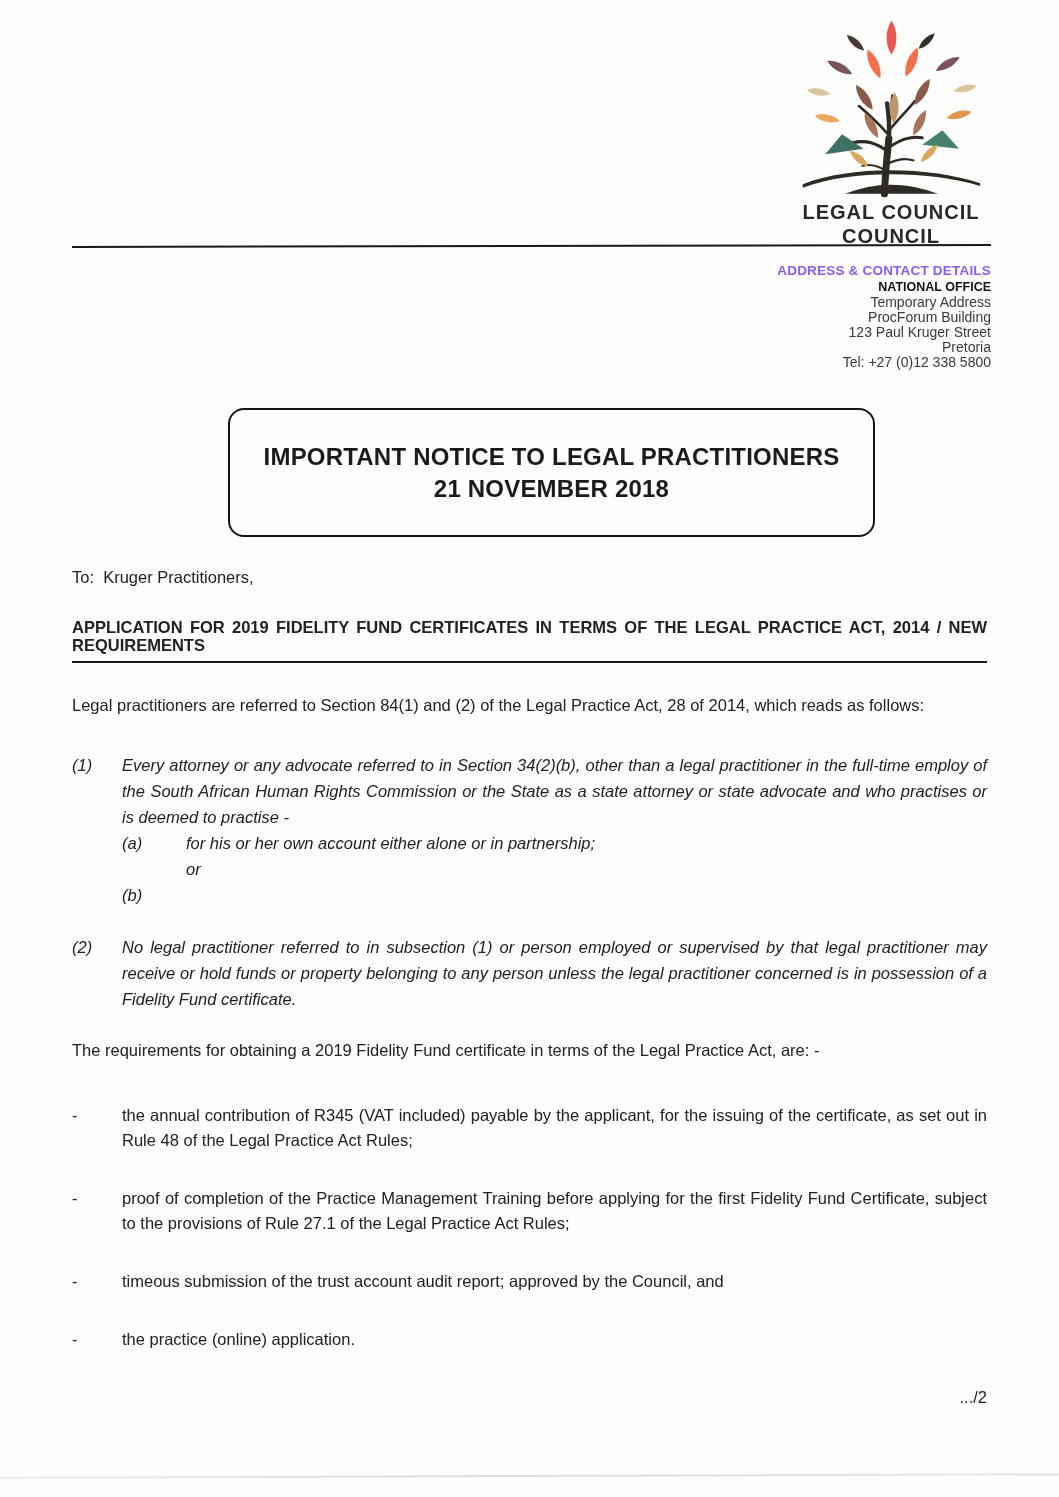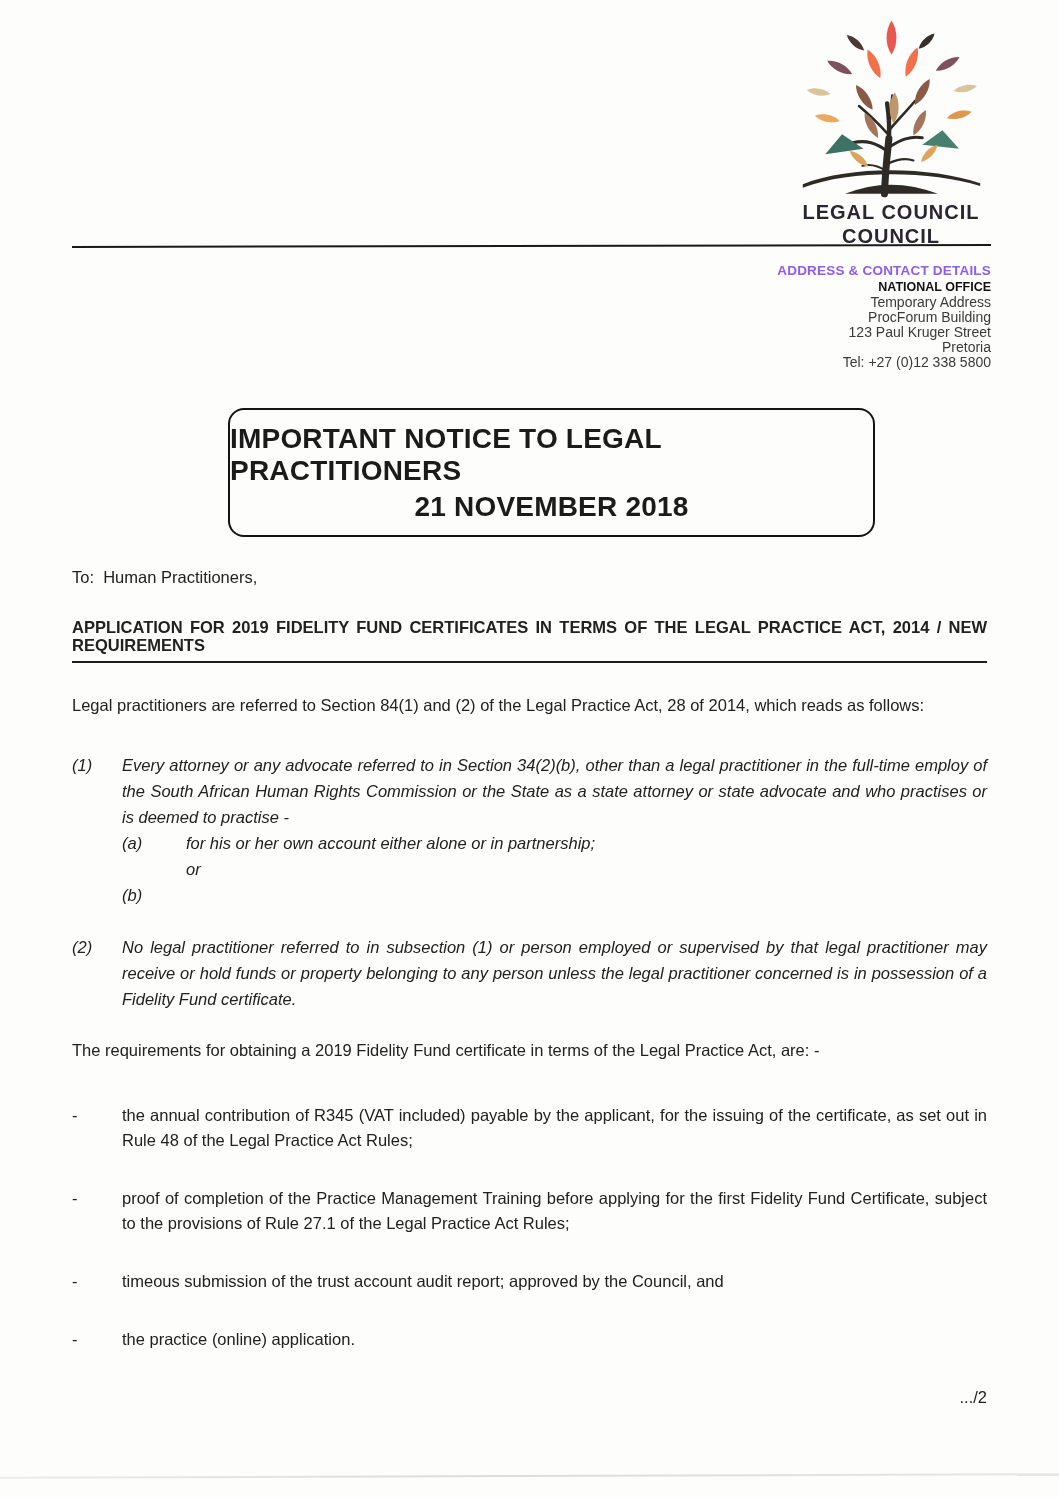--- a/index.html
+++ b/index.html
@@ -34,21 +34,21 @@
   .contact .heading{font-size:13.5px;font-weight:bold;color:#8b5cf6;letter-spacing:.2px;}
   .contact .office{font-size:12.5px;font-weight:bold;color:#111;margin-top:2px;}
   .contact .line{font-size:14px;color:#3a3a3a;}
   
   .notice-box{
     position:absolute;top:408px;left:228px;width:643px;height:125px;
     border:2.5px solid #141414;border-radius:16px;
     display:flex;flex-direction:column;align-items:center;justify-content:center;
     gap:4px;background:#fdfdfc;
   }
-  .notice-box .line{font-size:28px;font-weight:bold;color:#1b1b1b;letter-spacing:.2px;}
+  .notice-box .line{font-size:24px;font-weight:bold;color:#1b1b1b;letter-spacing:.2px;}
   
   .letter{
     position:absolute;top:565px;left:72px;right:72px;
     font-size:16.5px;line-height:25px;color:#212121;
   }
   .prewrap{white-space:pre-wrap;}
   .salutation{margin:0 0 28px 0;}
   .subject{
     font-weight:bold;font-size:16.5px;line-height:18px;
     padding-bottom:7px;border-bottom:2px solid #1c1c1c;
@@ -144,21 +144,21 @@
     <div class="line">Tel: +27 (0)12 338 5800</div>
   </div>
 
   <div class="notice-box">
     <div class="line">IMPORTANT NOTICE TO LEGAL PRACTITIONERS</div>
     <div class="line">21 NOVEMBER 2018</div>
   </div>
 
   <div class="letter">
 
-    <p class="salutation prewrap">To:  Human Practitioners,</p>
+    <p class="salutation prewrap">To:  Kruger Practitioners,</p>
 
     <div class="subject">APPLICATION FOR 2019 FIDELITY FUND CERTIFICATES IN TERMS OF THE LEGAL PRACTICE ACT, 2014 / NEW REQUIREMENTS</div>
 
     <p class="intro">Legal practitioners are referred to Section 84(1) and (2) of the Legal Practice Act, 28 of 2014, which reads as follows:</p>
 
     <div class="clause">
       <div class="num">(1)</div>
       <div class="txt">Every attorney or any advocate referred to in Section 34(2)(b), other than a legal practitioner in the full-time employ of the South African Human Rights Commission or the State as a state attorney or state advocate and who practises or is deemed to practise -</div>
       <div class="subclauses">
         <div class="slabel">(a)</div>

